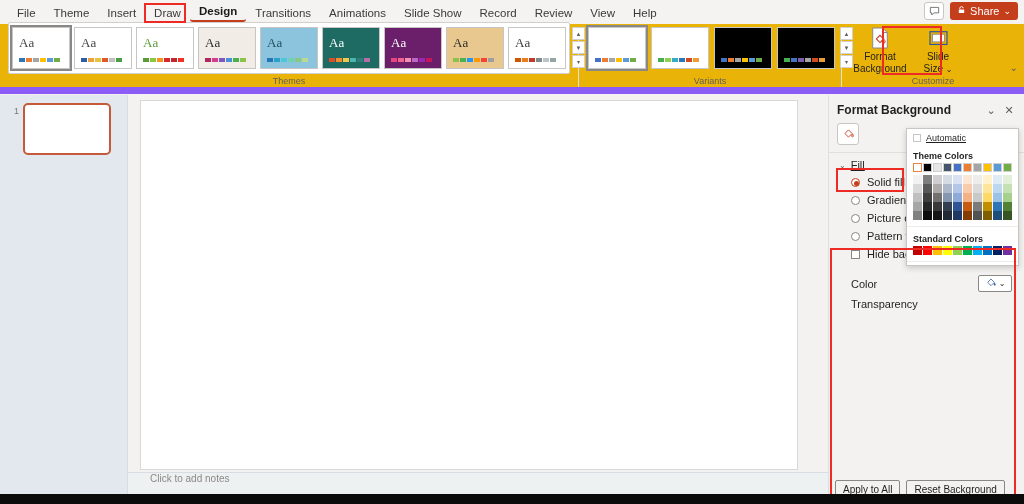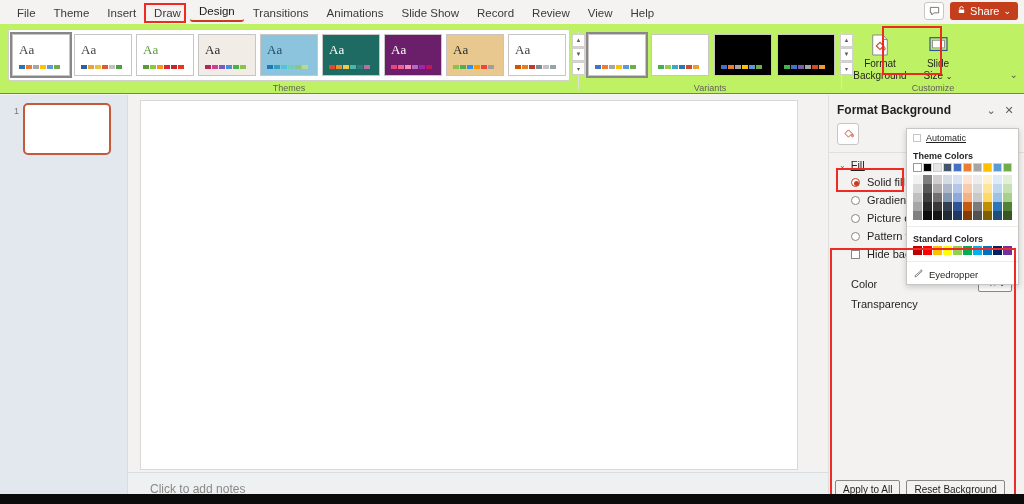--- a/index.html
+++ b/index.html
@@ -17,36 +17,36 @@
 
   
   .menubar {
     height:24px; background:#f5f2f2; display:flex; align-items:center;
     padding-left:8px; position:relative;
   }
   .menu-item {
     padding:3px 9px; font-size:11.5px; color:#3b3a39; cursor:default;
     border-radius:3px; white-space:nowrap;
   }
-  .menu-item.active { color:#1b1a19; font-weight:400; }
+  .menu-item.active { color:#1b1a19; font-weight:700; }
   .menu-right { position:absolute; right:6px; top:2px; display:flex; align-items:center; gap:6px; }
   .cmt-btn {
     width:20px; height:18px; border:1px solid #c8c6c4; border-radius:3px;
     background:#fff; display:flex; align-items:center; justify-content:center;
   }
   .share-btn {
     background:#c43e1c; color:#fff; border-radius:3px; height:18px;
     display:flex; align-items:center; gap:4px; padding:0 7px; font-size:11px;
   }
 
   
   .ribbon {
-    height:70px; background:#bef264; position:relative;
-    border-bottom:1px solid #8b5cf6;
-    display:flex; align-items:center;
+    height:70px; background:#eab308; position:relative;
+    border-bottom:7px solid #8b5cf6;
+    display:flex; align-items:flex-end;
   }
   .ribbon-group { position:relative; height:70px; }
   .group-label {
     position:absolute; bottom:1px; width:100%; text-align:center;
     font-size:9px; color:#605e5c;
   }
   .group-sep { width:1px; height:58px; background:#e1dfdd; margin-top:4px; }
 
   .themes-gallery {
     display:flex; align-items:center; gap:4px;
@@ -108,22 +108,22 @@
   }
 
   .editor { flex:1; background:#f3f2f1; position:relative; display:flex; flex-direction:column; }
   .canvas-area { flex:1; position:relative; }
   .slide-canvas {
     position:absolute; left:12px; top:5px; width:658px; height:370px;
     background:#fff; border:1px solid #d8d8d8;
   }
   .notes {
     height:32px; border-top:1px solid #d8dde4; background:#eef1f2;
-    display:flex; align-items:center; padding-left:22px;
-    font-size:12px; color:#8a8886;
+    display:flex; padding-left:22px;
+    font-size:10px; color:#8a8886;
   }
 
   
   .pane {
     width:196px; background:#f3f2f1; border-left:1px solid #e1dfdd;
     position:relative; padding:0;
   }
   .pane-head { display:flex; align-items:flex-end; padding:8px 6px 4px 8px; }
   .pane-title { font-size:12px; font-weight:bold; color:#201f1e; flex:1; }
   .pane-ic { width:18px; text-align:center; color:#605e5c; font-size:11px; }
@@ -605,29 +605,20 @@
               <i style="background: rgb(255, 255, 0);"></i>
               <i style="background: rgb(146, 208, 80);"></i>
               <i style="background: rgb(0, 176, 80);"></i>
               <i style="background: rgb(0, 176, 240);"></i>
               <i style="background: rgb(0, 112, 192);"></i>
               <i style="background: rgb(0, 32, 96);"></i>
               <i style="background: rgb(112, 48, 160);"></i>
             </div>
           </div>
         <div class="cm-div"></div>
-        <div class="cm-item">
-          <span>
-            <svg width="11" height="11" viewBox="0 0 16 16">
-                <path d="M10.5 2.5a2 2 0 012.8 2.8l-1.4 1.4-1.4-1.4z" fill="#a19f9d"></path>
-                <path d="M10 5.5l1 1-5.5 5.5L3 13l.5-2.5z" fill="none" stroke="#605e5c" stroke-width="1.1"></path>
-              </svg>
-          </span>
-          <span>Eyedropper</span>
-        </div>
       </div>
 
       <div class="pane-bottom">
         <button class="pbtn">Apply to All</button>
         <button class="pbtn">Reset Background</button>
       </div>
     </div>
   </div>
 
   <div id="annotations">

